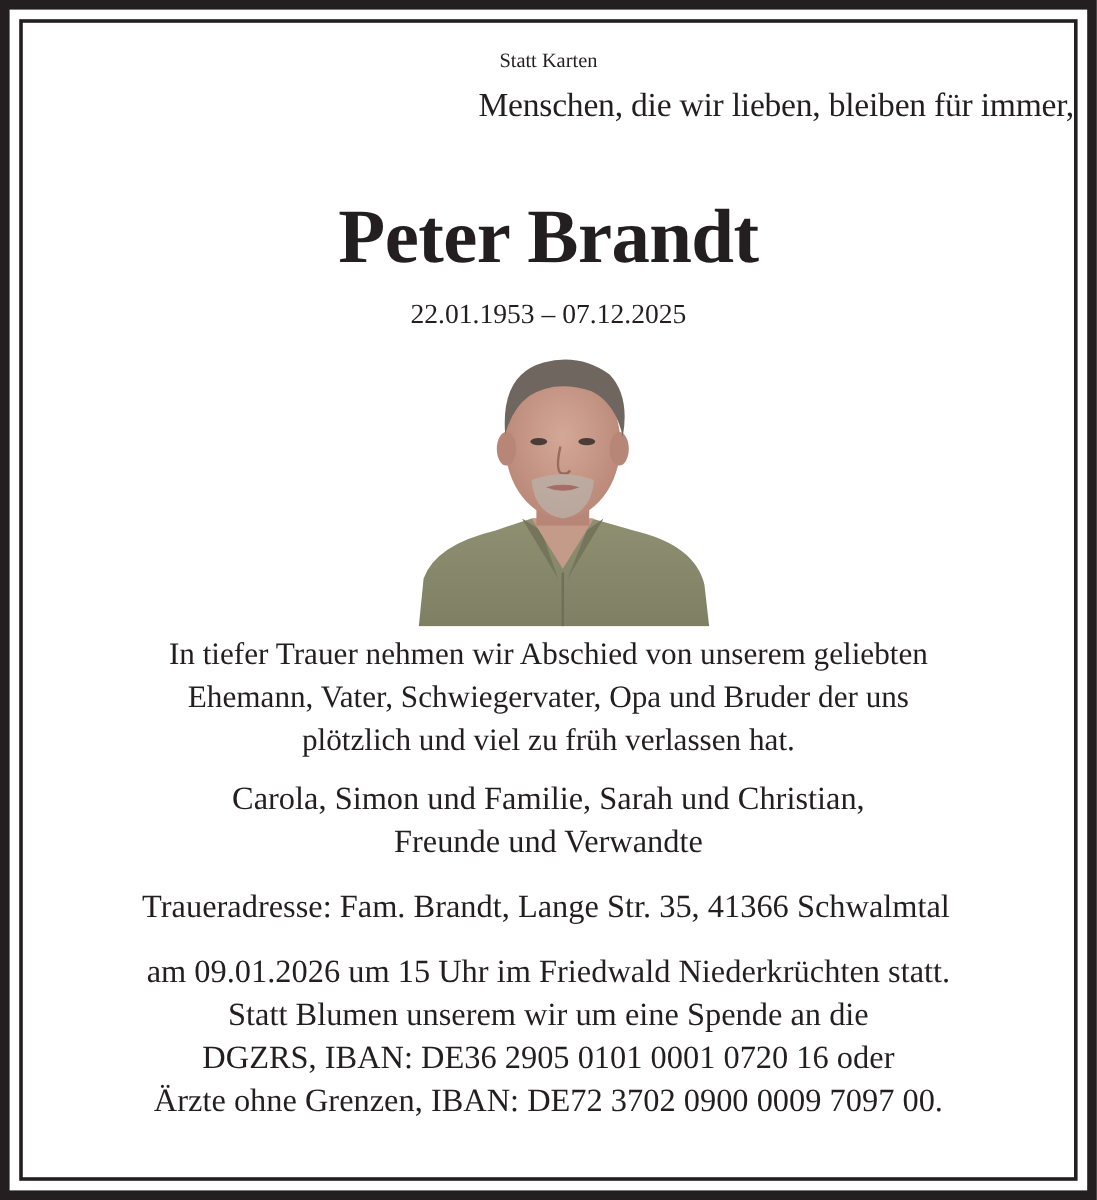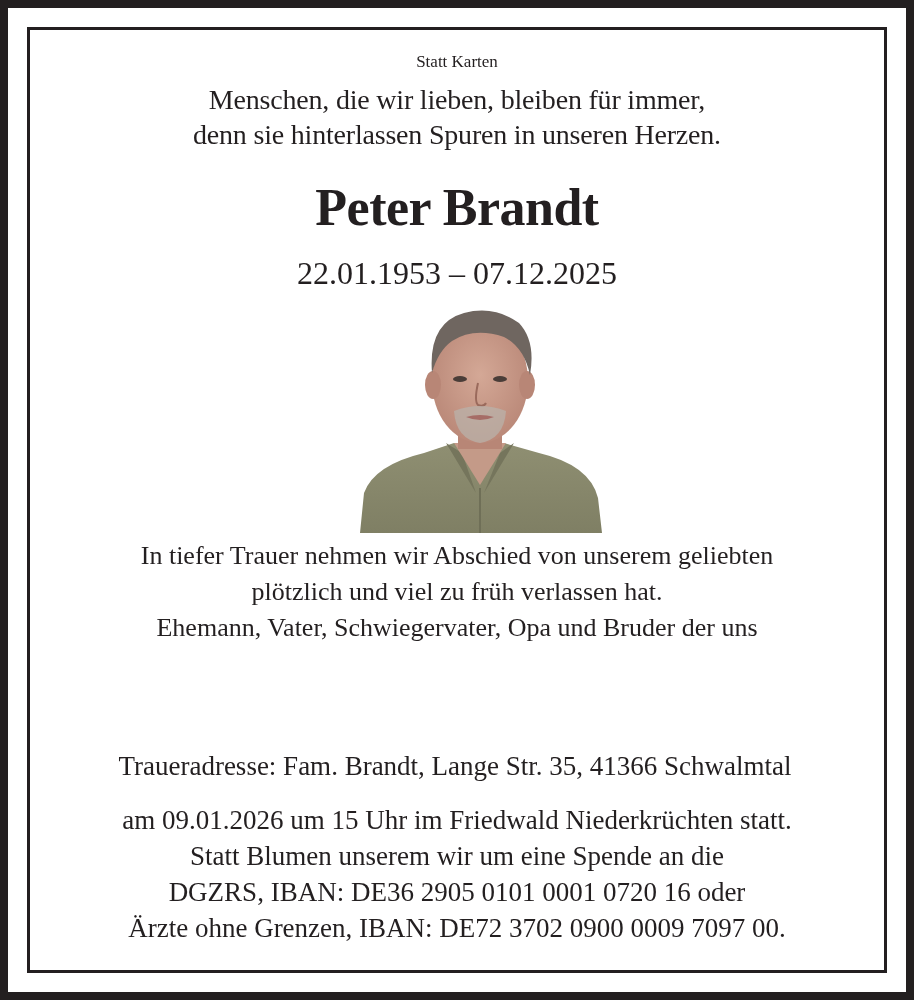--- a/index.html
+++ b/index.html
@@ -17,21 +17,21 @@
       left: 0; top: 0;
       width: 914px; height: 1000px;
       box-sizing: border-box;
       background: #231f20;
       padding: 8px;
     }
     .frame-gap {
       width: 100%; height: 100%;
       box-sizing: border-box;
       background: #ffffff;
-      padding: 19px;
+      padding: 8px;
     }
     .frame-inner {
       width: 100%; height: 100%;
       box-sizing: border-box;
       border: 3px solid #231f20;
       background: #ffffff;
       position: relative;
     }
     .content {
       position: absolute;
@@ -47,33 +47,34 @@
       top: 22px;
       font-size: 17px;
       line-height: 20px;
     }
     .motto {
       position: absolute; left: 0; right: 0;
       top: 52px;
       font-size: 28px;
       line-height: 35px;
       letter-spacing: -0.2px;
+      text-align: right;
     }
     .name {
       position: absolute; left: 0; right: 0;
       top: 135px;
-      font-size: 52px;
+      font-size: 64px;
       line-height: 86px;
       font-weight: bold;
       letter-spacing: -0.5px;
     }
     .dates {
       position: absolute; left: 0; right: 0;
       top: 226px;
-      font-size: 32px;
+      font-size: 23px;
       line-height: 34px;
     }
     .photo {
       position: absolute;
       left: 324px;
       top: 263px;
       width: 252px;
       height: 240px;
       overflow: hidden;
     }
@@ -109,21 +110,20 @@
 
 <div class="frame-outer">
   <div class="frame-gap">
     <div class="frame-inner">
       <div class="content">
 
         <div class="pre-title">Statt Karten</div>
 
         <div class="motto">
           <span class="line">Menschen, die wir lieben, bleiben für immer,</span>
-          <span class="line">denn sie hinterlassen Spuren in unseren Herzen.</span>
         </div>
 
         <div class="name">Peter Brandt</div>
 
         <div class="dates">22.01.1953 – 07.12.2025</div>
 
         <div class="photo">
           <svg width="252" height="240" viewBox="0 0 252 240" xmlns="http://www.w3.org/2000/svg">
             <defs>
               <linearGradient id="shirt" x1="0" y1="0" x2="0" y2="1">
@@ -158,24 +158,28 @@
 
             <path d="M124 90 Q120 108 124 112 Q130 114 132 110" stroke="#9a6a5c" stroke-width="2" fill="none"></path>
 
             <path d="M100 118 Q126 108 152 118 Q150 146 126 150 Q102 146 100 118 Z" fill="#b9b1aa" opacity="0.75"></path>
             <path d="M112 124 Q126 120 140 124 Q126 130 112 124 Z" fill="#a66c66"></path>
           </svg>
         </div>
 
         <div class="mourning">
           <span class="line">In tiefer Trauer nehmen wir Abschied von unserem geliebten</span>
+          <span class="line">Ehemann, Vater, Schwiegervater, Opa und Bruder der uns</span>
           <span class="line">plötzlich und viel zu früh verlassen hat.</span>
-          <span class="line">Ehemann, Vater, Schwiegervater, Opa und Bruder der uns</span>
         </div>
 
+        <div class="family">
+          <span class="line">Carola, Simon und Familie, Sarah und Christian,</span>
+          <span class="line">Freunde und Verwandte</span>
+        </div>
 
         <div class="address">Traueradresse: Fam. Brandt, Lange Str. 35, 41366 Schwalmtal</div>
 
         <div class="ceremony">
           <span class="line">am 09.01.2026 um 15 Uhr im Friedwald Niederkrüchten statt.</span>
           <span class="line">Statt Blumen unserem wir um eine Spende an die</span>
           <span class="line">DGZRS, IBAN: DE36 2905 0101 0001 0720 16 oder</span>
           <span class="line">Ärzte ohne Grenzen, IBAN: DE72 3702 0900 0009 7097 00.</span>
         </div>
 

